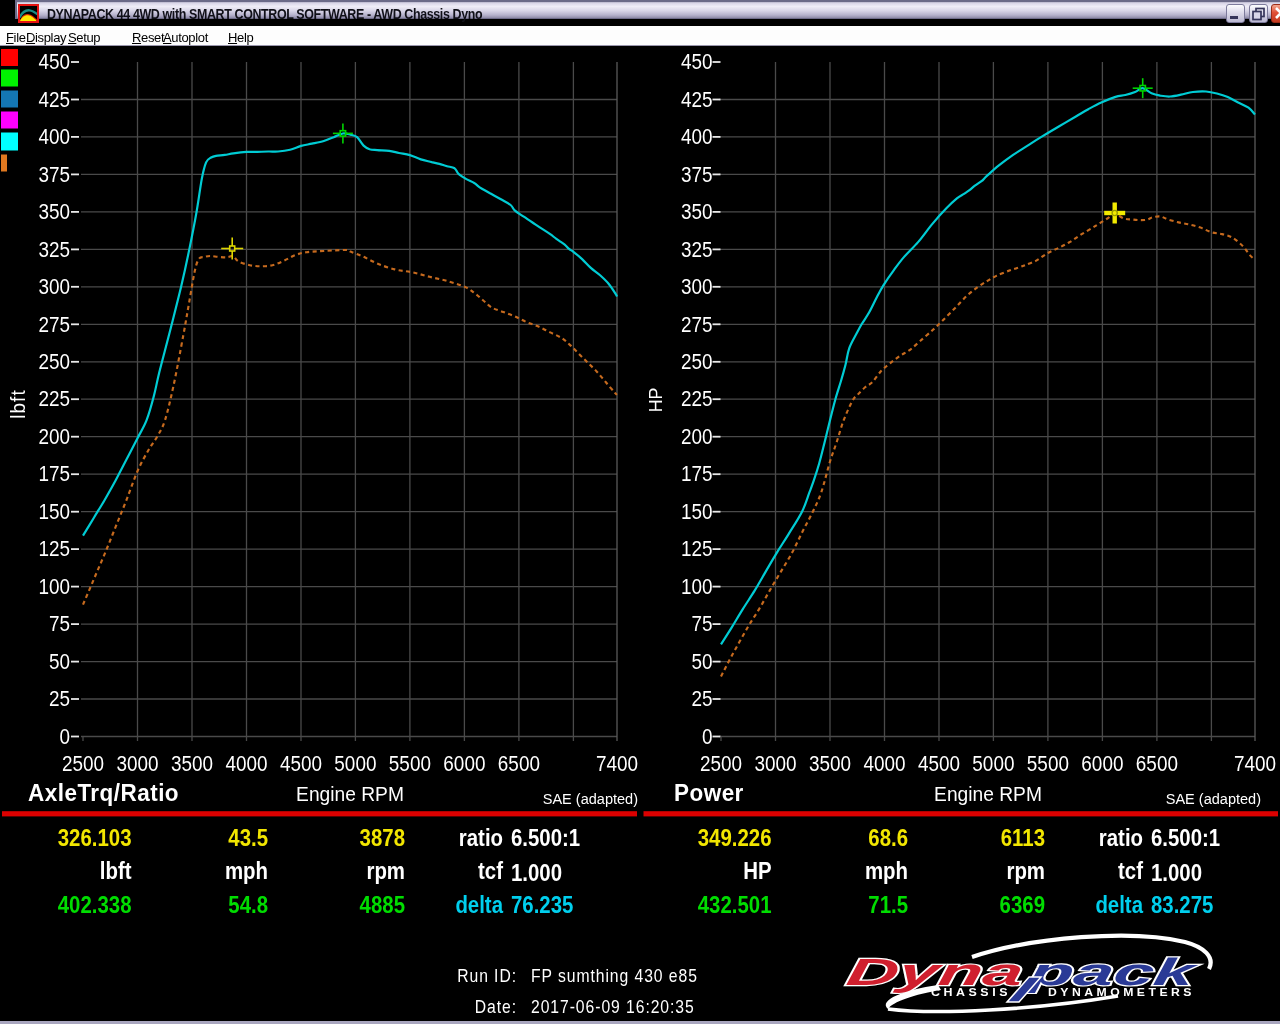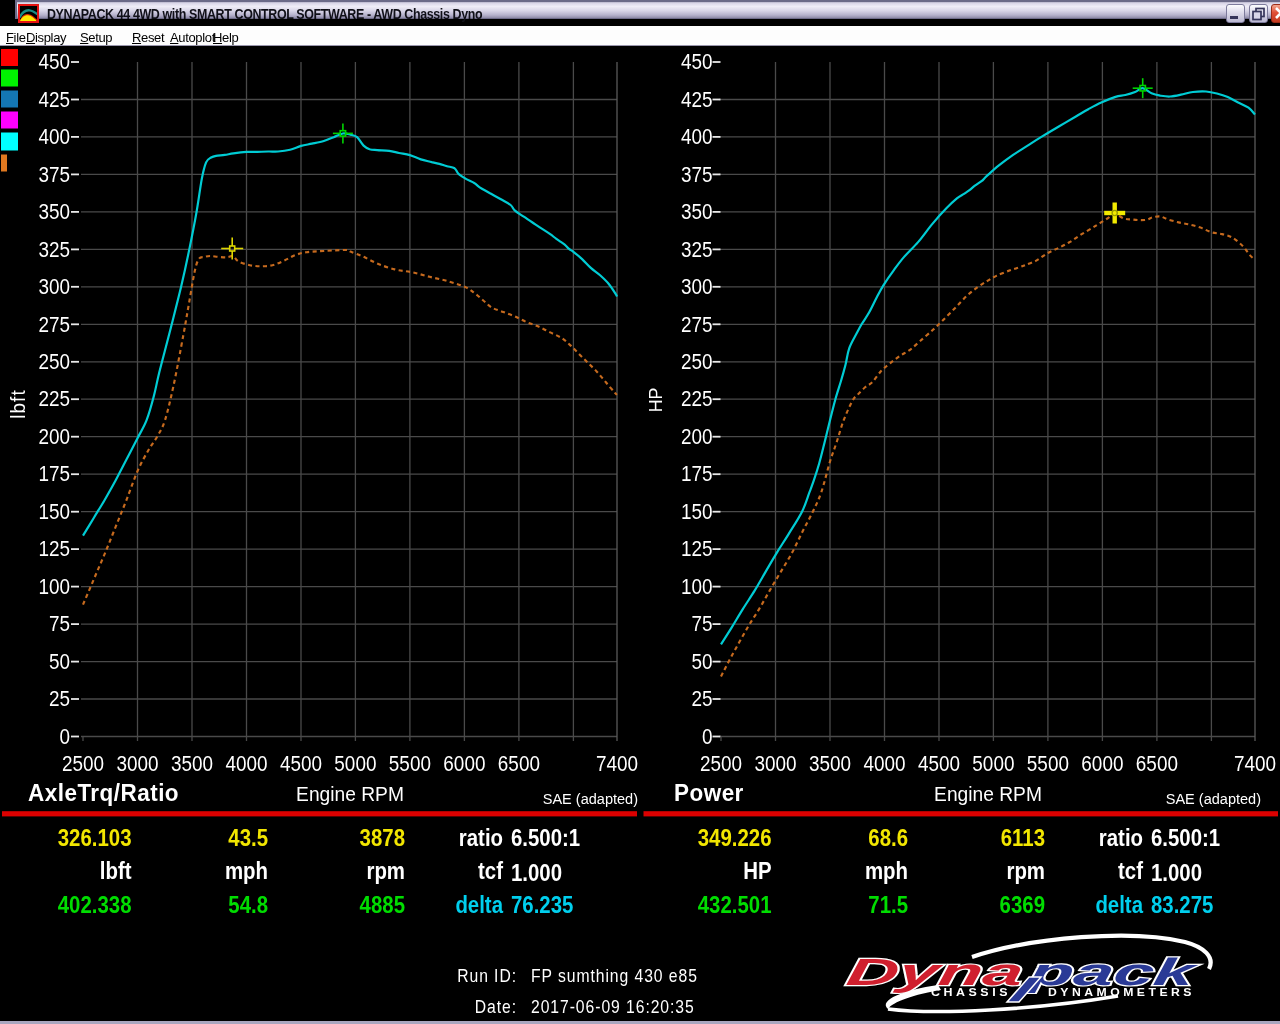--- a/index.html
+++ b/index.html
@@ -276,17 +276,17 @@
         <rect x="6" y="3.5" width="8" height="8" fill="none" stroke="#35345a" stroke-width="1.7"></rect>
         <rect x="3" y="6.5" width="8" height="8" fill="#d8d5e8" stroke="#35345a" stroke-width="1.7"></rect>
       </svg></div>
  <div class="wbtn" id="bclose"><svg width="19" height="17">
         <path d="M4,3 L14,13 M14,3 L4,13" stroke="#ffffff" stroke-width="2.6"></path>
       </svg></div>
 </div>
 <div id="menubar">
  <span class="mi" style="left:6px"><u>F</u>ile</span>
  <span class="mi" style="left:26px"><u>D</u>isplay</span>
- <span class="mi" style="left:80px"><u>S</u>etup</span>
+ <span class="mi" style="left:68px"><u>S</u>etup</span>
  <span class="mi" style="left:132px"><u>R</u>eset</span>
- <span class="mi" style="left:170px"><u>A</u>utoplot</span>
- <span class="mi" style="left:213px"><u>H</u>elp</span>
+ <span class="mi" style="left:163px"><u>A</u>utoplot</span>
+ <span class="mi" style="left:228px"><u>H</u>elp</span>
 </div>
 <div id="bottomedge"></div>
 </body></html>

